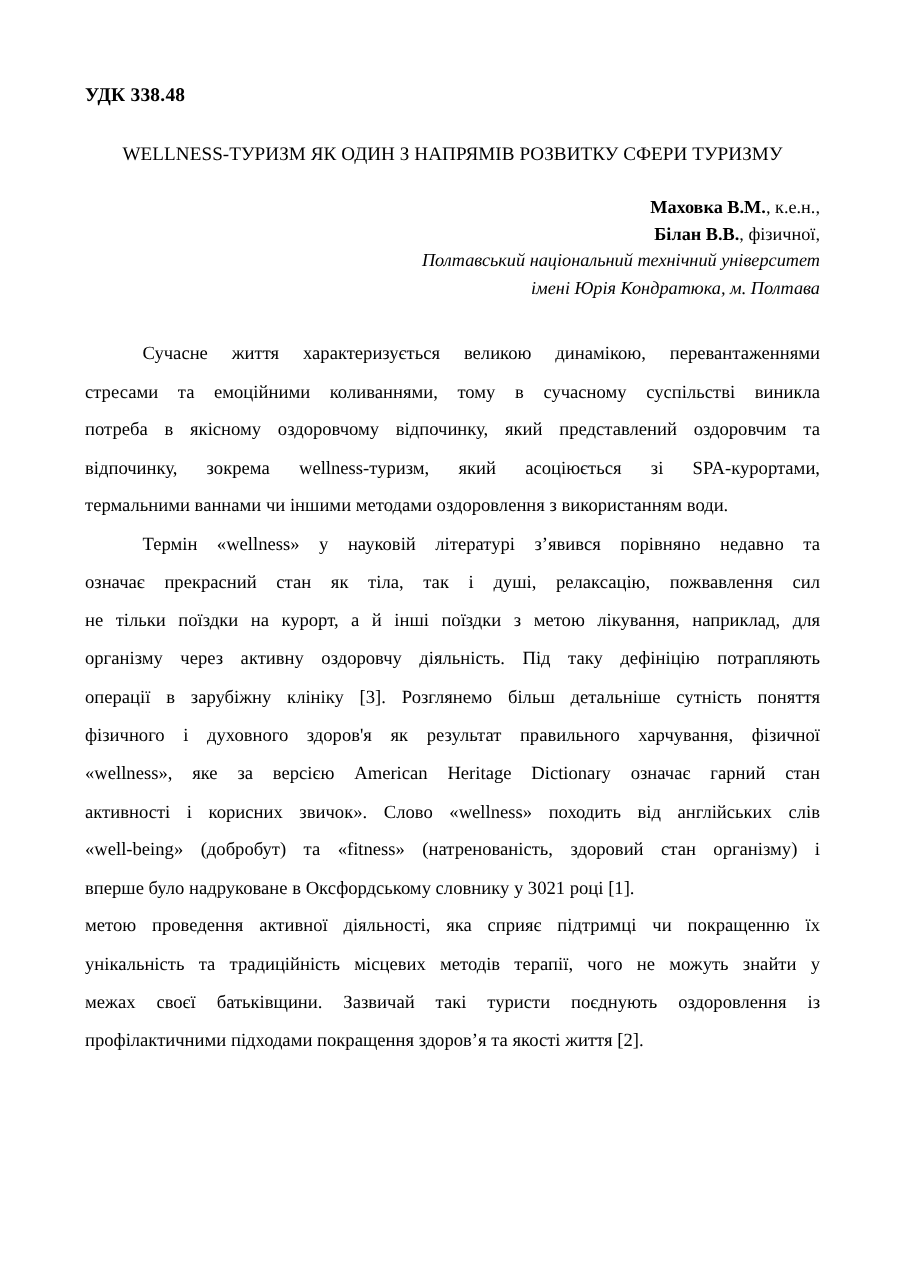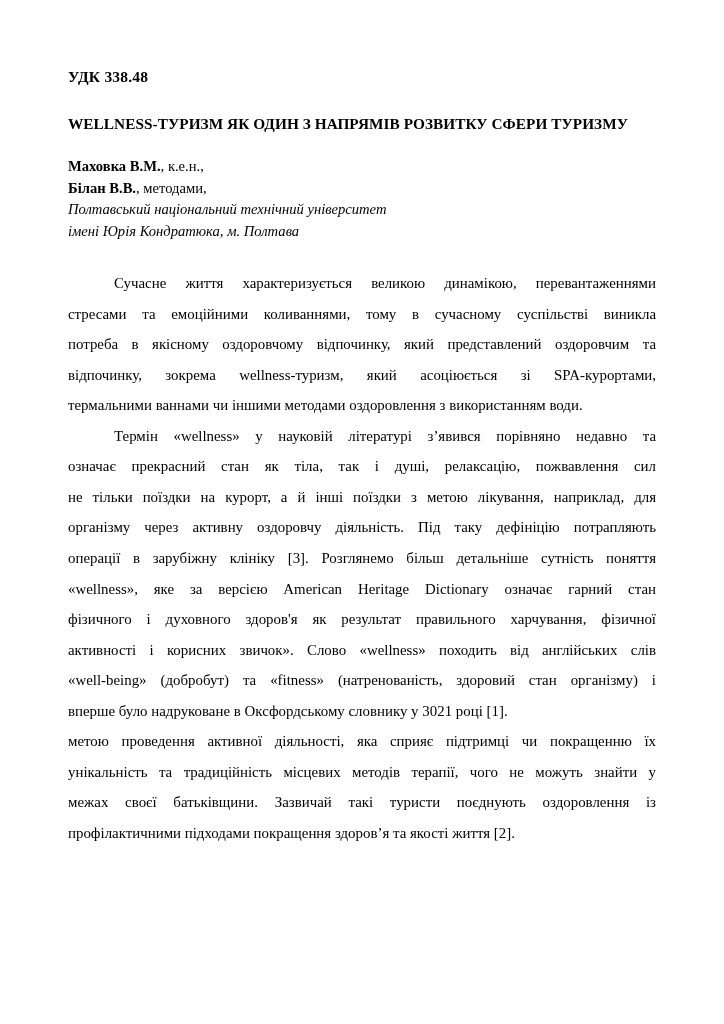--- a/index.html
+++ b/index.html
@@ -34,29 +34,31 @@
     font-size: 15.5px;
     font-weight: bold;
     letter-spacing: 0.2px;
     margin: 0 0 26px 0;
     line-height: 1.2;
   }
 
   
   .doc-title {
     font-size: 15.3px;
-    font-weight: bold;
+    font-weight: normal;
+    text-align: center;
     text-transform: uppercase;
     line-height: 1.42;
     margin: 0 0 22px 0;
     letter-spacing: 0.05px;
   }
 
   
   .authors {
+    text-align: right;
     font-size: 14.6px;
     line-height: 1.47;
     margin: 0 0 26px 0;
   }
   .authors .line {
     display: block;
     white-space: nowrap;
   }
   .authors .name {
     font-weight: bold;
@@ -99,43 +101,43 @@
 
 <div class="page">
   <div class="content">
 
     <div class="udc">УДК 338.48</div>
 
     <h1 class="doc-title">WELLNESS-ТУРИЗМ ЯК ОДИН З НАПРЯМІВ РОЗВИТКУ СФЕРИ ТУРИЗМУ</h1>
 
     <div class="authors">
       <span class="line"><span class="name">Маховка В.М.</span><span class="degree">, к.е.н.,</span></span>
-      <span class="line"><span class="name">Білан В.В.</span><span class="degree">, методами,</span></span>
+      <span class="line"><span class="name">Білан В.В.</span><span class="degree">, фізичної,</span></span>
       <span class="line affil">Полтавський національний технічний університет</span>
       <span class="line affil">імені Юрія Кондратюка, м. Полтава</span>
     </div>
 
     <div class="body-text">
 
       <p>
         <span class="ln first">Сучасне життя характеризується великою динамікою, перевантаженнями</span>
         <span class="ln">стресами та емоційними коливаннями, тому в сучасному суспільстві виникла</span>
         <span class="ln">потреба в якісному оздоровчому відпочинку, який представлений оздоровчим та</span>
         <span class="ln">відпочинку, зокрема wellness-туризм, який асоціюється зі SPA-курортами,</span>
         <span class="ln last">термальними ваннами чи іншими методами оздоровлення з використанням води.</span>
       </p>
 
       <p>
         <span class="ln first">Термін «wellness» у науковій літературі з’явився порівняно недавно та</span>
         <span class="ln">означає прекрасний стан як тіла, так і душі, релаксацію, пожвавлення сил</span>
         <span class="ln">не тільки поїздки на курорт, а й інші поїздки з метою лікування, наприклад, для</span>
         <span class="ln">організму через активну оздоровчу діяльність. Під таку дефініцію потрапляють</span>
         <span class="ln">операції в зарубіжну клініку [3]. Розглянемо більш детальніше сутність поняття</span>
+        <span class="ln">фізичного і духовного здоров'я як результат правильного харчування, фізичної</span>
         <span class="ln">«wellness», яке за версією American Heritage Dictionary означає гарний стан</span>
-        <span class="ln">фізичного і духовного здоров'я як результат правильного харчування, фізичної</span>
         <span class="ln">активності і корисних звичок». Слово «wellness» походить від англійських слів</span>
         <span class="ln">«well-being» (добробут) та «fitness» (натренованість, здоровий стан організму) і</span>
         <span class="ln last">вперше було надруковане в Оксфордському словнику у 3021 році [1].</span>
       </p>
 
       <p>
         <span class="ln">метою проведення активної діяльності, яка сприяє підтримці чи покращенню їх</span>
         <span class="ln">унікальність та традиційність місцевих методів терапії, чого не можуть знайти у</span>
         <span class="ln">межах своєї батьківщини. Зазвичай такі туристи поєднують оздоровлення із</span>
         <span class="ln last">профілактичними підходами покращення здоров’я та якості життя [2].</span>

